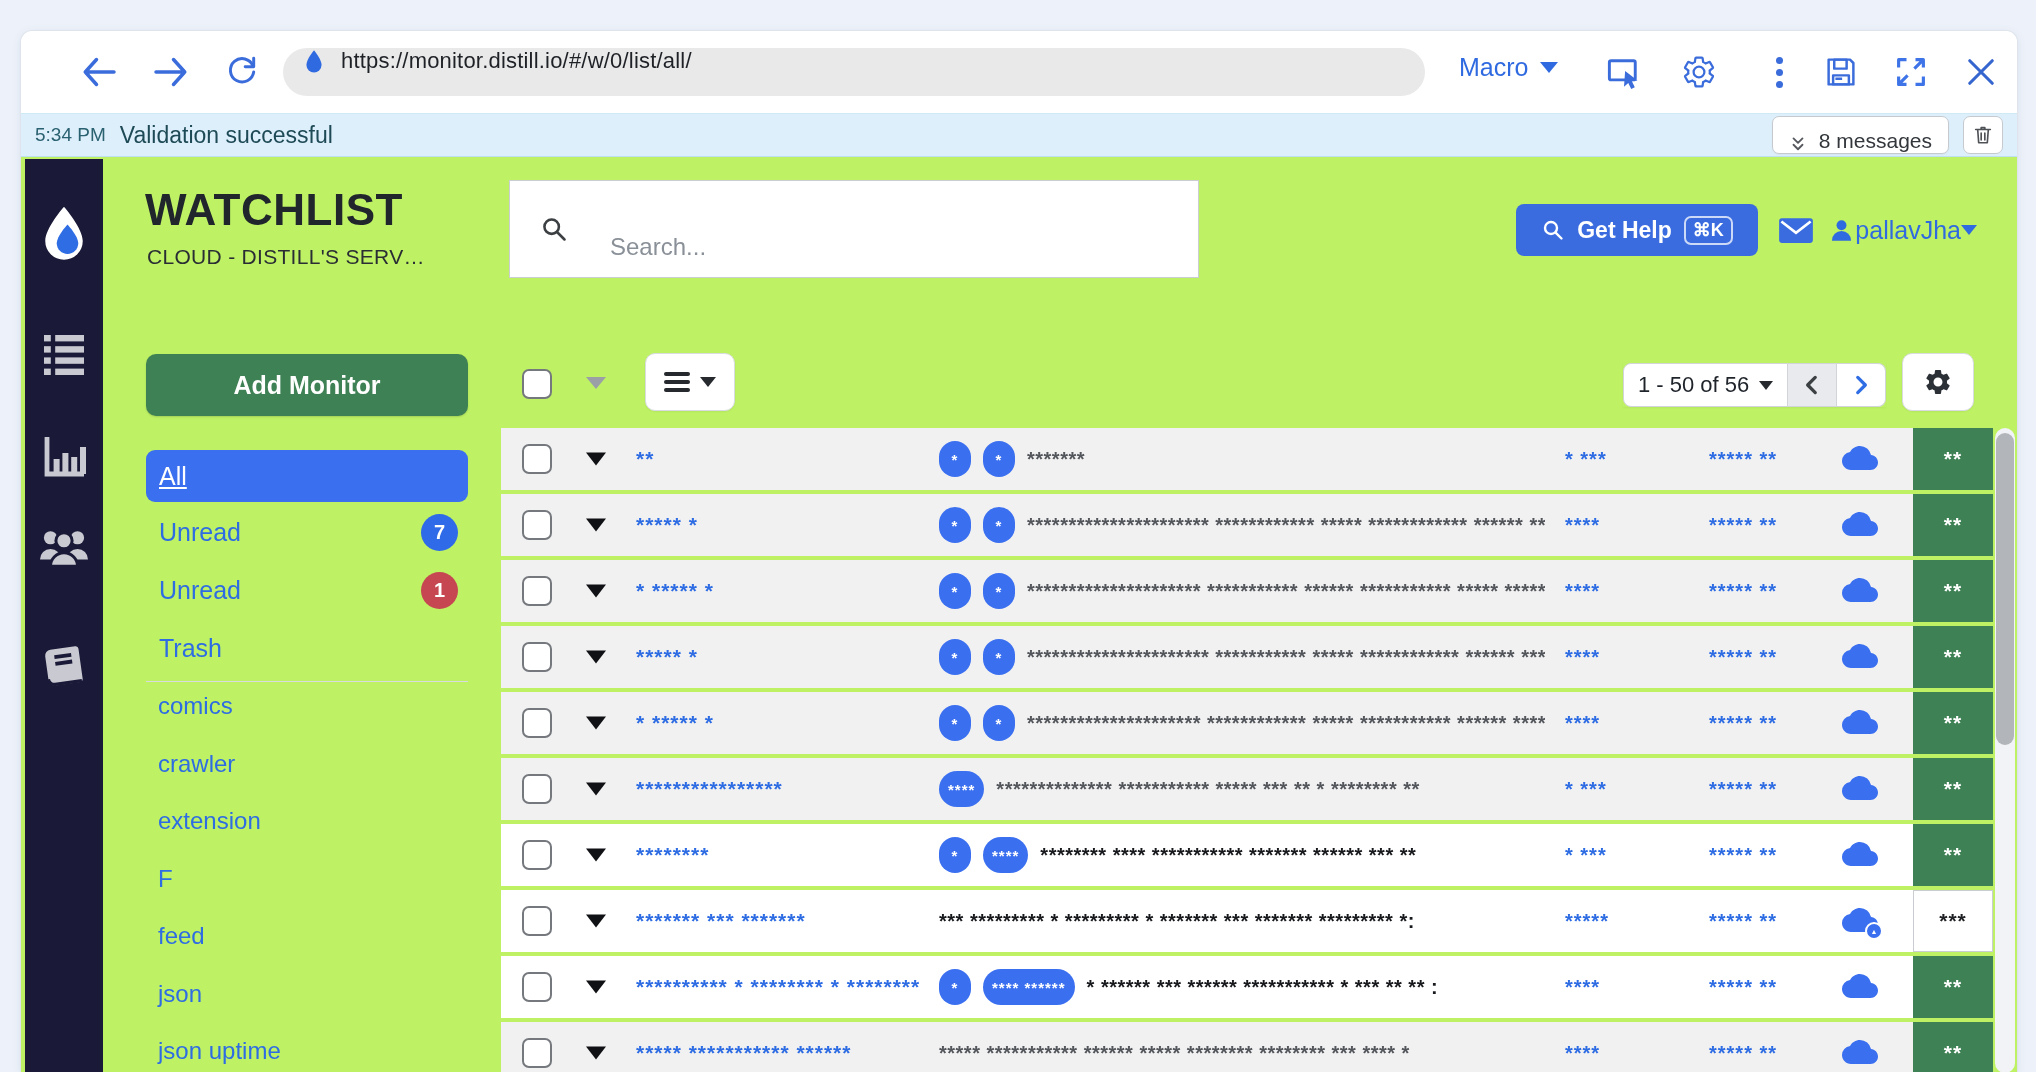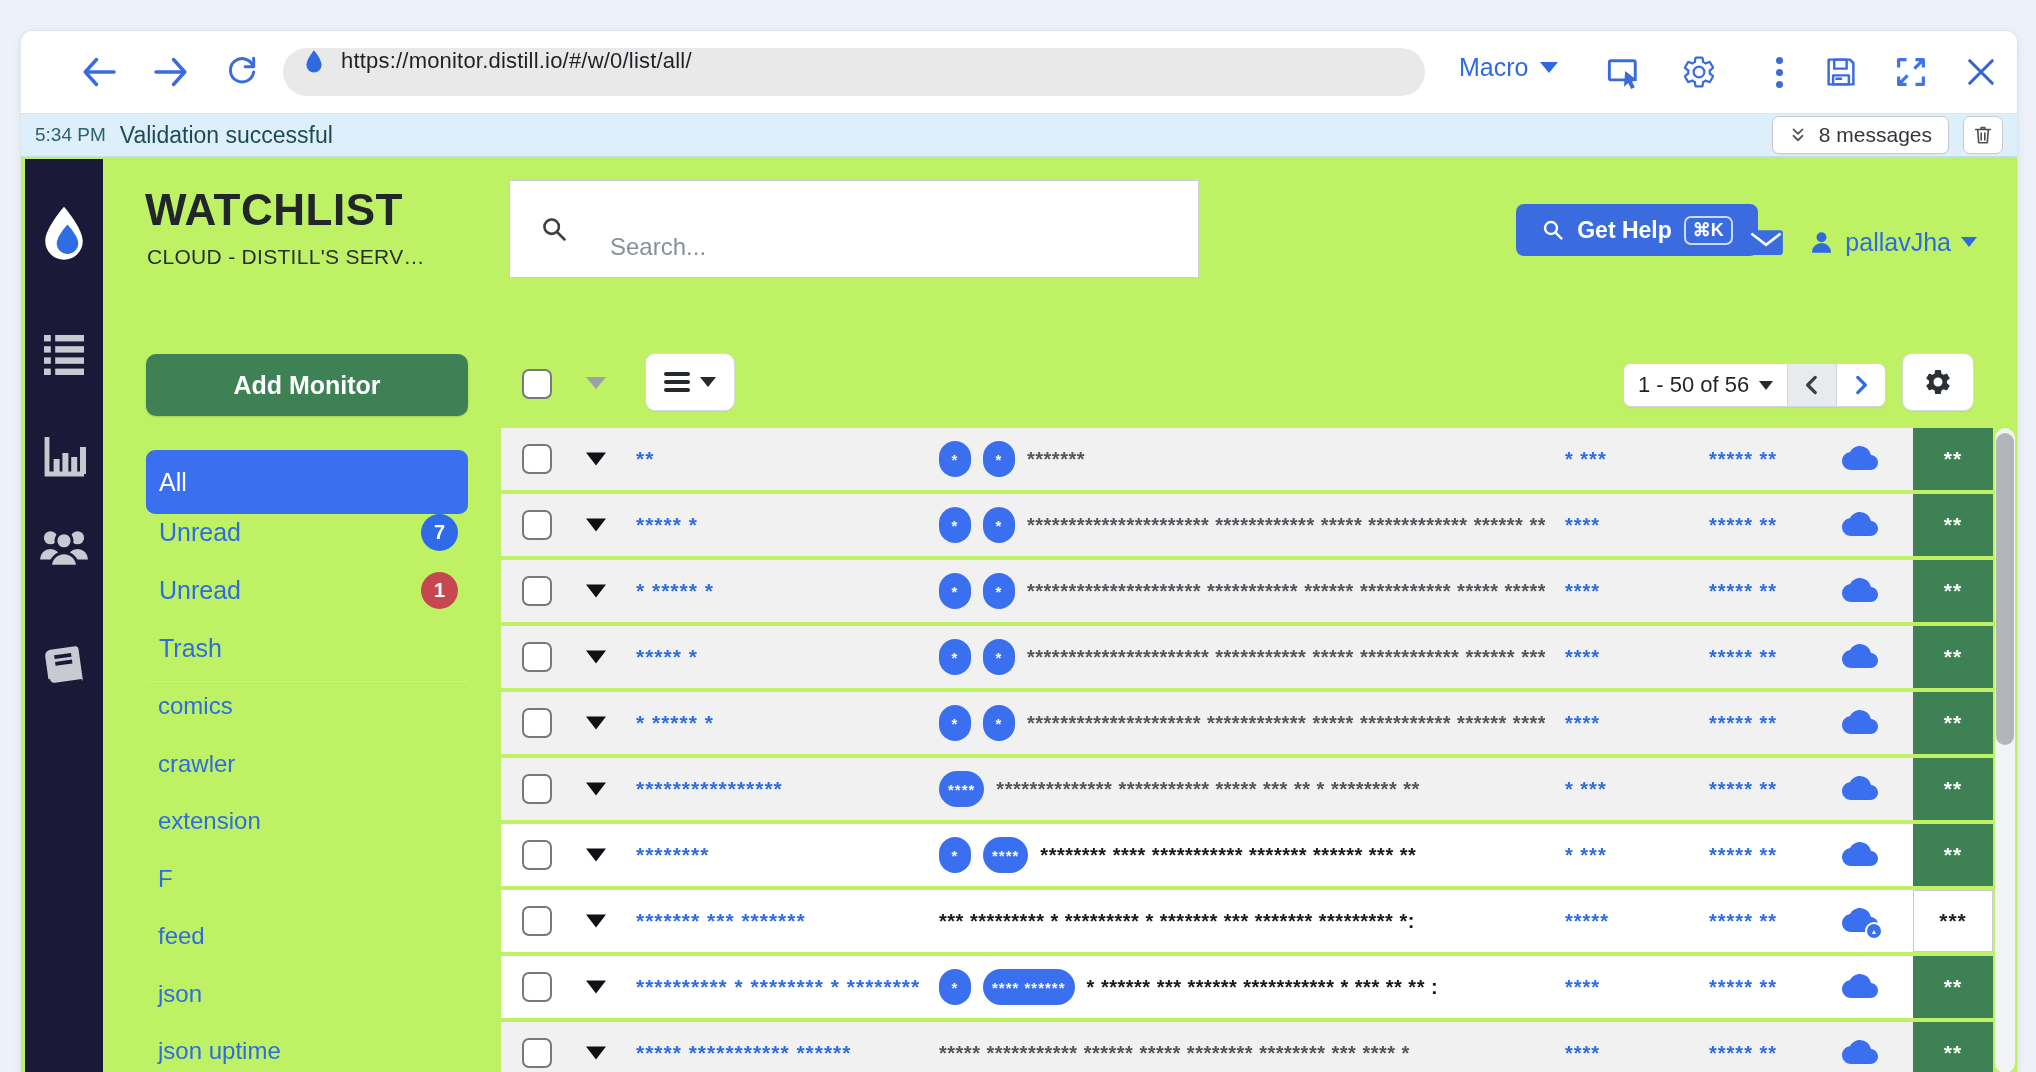--- a/index.html
+++ b/index.html
@@ -15,42 +15,42 @@
   .macro span{font-size:25px;color:#2f6ae0;}
   .tri-down{width:0;height:0;border-left:9px solid transparent;border-right:9px solid transparent;border-top:11px solid #2f6ae0;}
   .tb-ic{position:absolute;top:23px;width:36px;height:36px;color:#3b6cdb;cursor:pointer;}
   .kebab{display:flex;flex-direction:column;gap:5px;align-items:center;justify-content:center;}
   .kebab i{width:7px;height:7px;border-radius:50%;background:#3b6cdb;}
   
   .notif{position:absolute;left:0;top:82px;width:100%;height:44px;background:#ddeffa;border-top:1px solid #cfe9f5;border-bottom:1px solid #bfe0ef;display:flex;align-items:center;padding:0 14px;box-sizing:border-box;}
   .notif-time{font-size:19px;color:#2a6170;}
   .notif-msg{font-size:23px;color:#1d4a56;margin-left:14px;}
   .notif-right{margin-left:auto;display:flex;align-items:center;gap:14px;}
-  .msg-btn{height:36px;border:1px solid #c6cacf;border-radius:7px;background:#fff;display:flex;align-items:center;gap:12px;padding:0 16px;font-size:21px;color:#33373c;cursor:pointer;box-shadow:0 1px 2px rgba(0,0,0,.04);}
+  .msg-btn{height:36px;border:1px solid #c6cacf;border-radius:7px;background:#fff;display:flex;align-items:flex-end;gap:12px;padding:0 16px;font-size:21px;color:#33373c;cursor:pointer;box-shadow:0 1px 2px rgba(0,0,0,.04);}
   .trash-btn{width:38px;height:36px;border:1px solid #c6cacf;border-radius:7px;background:#fff;display:flex;align-items:center;justify-content:center;cursor:pointer;}
   
   .app{position:absolute;left:0;top:126px;width:100%;height:916px;background:#bef264;overflow:hidden;}
   .rail{position:absolute;left:4px;top:2px;bottom:0;width:78px;background:#1a1a38;}
   .rail .ric{position:absolute;cursor:pointer;}
   
   .page-title{position:absolute;left:124px;top:28px;font-size:44px;font-weight:600;color:#21252c;letter-spacing:.5px;}
   .page-sub{position:absolute;left:126px;top:88px;font-size:21px;color:#2a2e34;letter-spacing:.3px;}
   .searchbox{position:absolute;left:488px;top:23px;width:690px;height:98px;background:#fff;border:1px solid #cacdd2;box-sizing:border-box;display:flex;align-items:center;padding-left:30px;gap:40px;}
   .search-input{border:none;outline:none;background:transparent;font-size:24px;color:#33363b;width:520px;font-family:"Liberation Sans",sans-serif;margin-top:36px;}
   .search-input::placeholder{color:#8a9098;}
   .gethelp{position:absolute;left:1495px;top:47px;width:242px;height:52px;background:#3a6ce0;border-radius:8px;display:flex;align-items:center;justify-content:center;gap:12px;cursor:pointer;color:#fff;}
   .gethelp .lbl{font-size:23px;font-weight:600;}
   .kbd{border:2px solid rgba(255,255,255,.75);border-radius:7px;padding:1px 7px 2px;font-size:18px;font-weight:600;}
-  .usercluster{position:absolute;right:40px;top:59px;height:52px;display:flex;align-items:center;gap:10px;}
+  .usercluster{position:absolute;right:40px;top:47px;height:52px;display:flex;align-items:center;}
   .username{font-size:25px;color:#2f6ae0;}
   .tri-sm{width:0;height:0;border-left:8px solid transparent;border-right:8px solid transparent;border-top:10px solid #2f6ae0;}
   
   .addbtn{position:absolute;left:125px;top:197px;width:322px;height:62px;background:#3e8154;border-radius:10px;color:#fff;font-size:25px;font-weight:600;display:flex;align-items:center;justify-content:center;cursor:pointer;box-shadow:0 1px 2px rgba(0,0,0,.15);}
   .filter{position:absolute;left:125px;width:322px;height:44px;display:flex;align-items:center;padding:0 10px 0 13px;box-sizing:border-box;font-size:25px;color:#2e6ce3;cursor:pointer;}
-  .filter.sel{height:64px;background:#3a6ff0;border-radius:9px;color:#fff;}
+  .filter.sel{height:52px;background:#3a6ff0;border-radius:9px;color:#fff;text-decoration:underline;}
   .badge{margin-left:auto;width:37px;height:37px;border-radius:50%;color:#fff;font-size:20px;font-weight:700;display:flex;align-items:center;justify-content:center;}
   .divider{position:absolute;left:125px;top:524px;width:322px;height:1px;background:#d8dbdf;}
   .tag{position:absolute;left:137px;width:300px;height:30px;font-size:24px;color:#2e6ce3;cursor:pointer;}
   
   .checkbox{width:30px;height:30px;background:#fff;border:2.5px solid #75797e;border-radius:7px;box-sizing:border-box;cursor:pointer;}
   .caret-gray{width:0;height:0;border-left:10px solid transparent;border-right:10px solid transparent;border-top:12px solid #9aa0a6;cursor:pointer;}
   .menubtn{position:absolute;left:624px;top:196px;width:90px;height:58px;background:#fff;border:1px solid #d8dbe0;border-radius:10px;box-sizing:border-box;display:flex;align-items:center;justify-content:center;gap:10px;cursor:pointer;box-shadow:0 1px 2px rgba(0,0,0,.05);}
   .burger{display:flex;flex-direction:column;gap:4px;}
   .burger i{width:26px;height:4px;background:#26292e;border-radius:2px;}
   .tri-dk{width:0;height:0;border-left:8px solid transparent;border-right:8px solid transparent;border-top:10px solid #26292e;}

